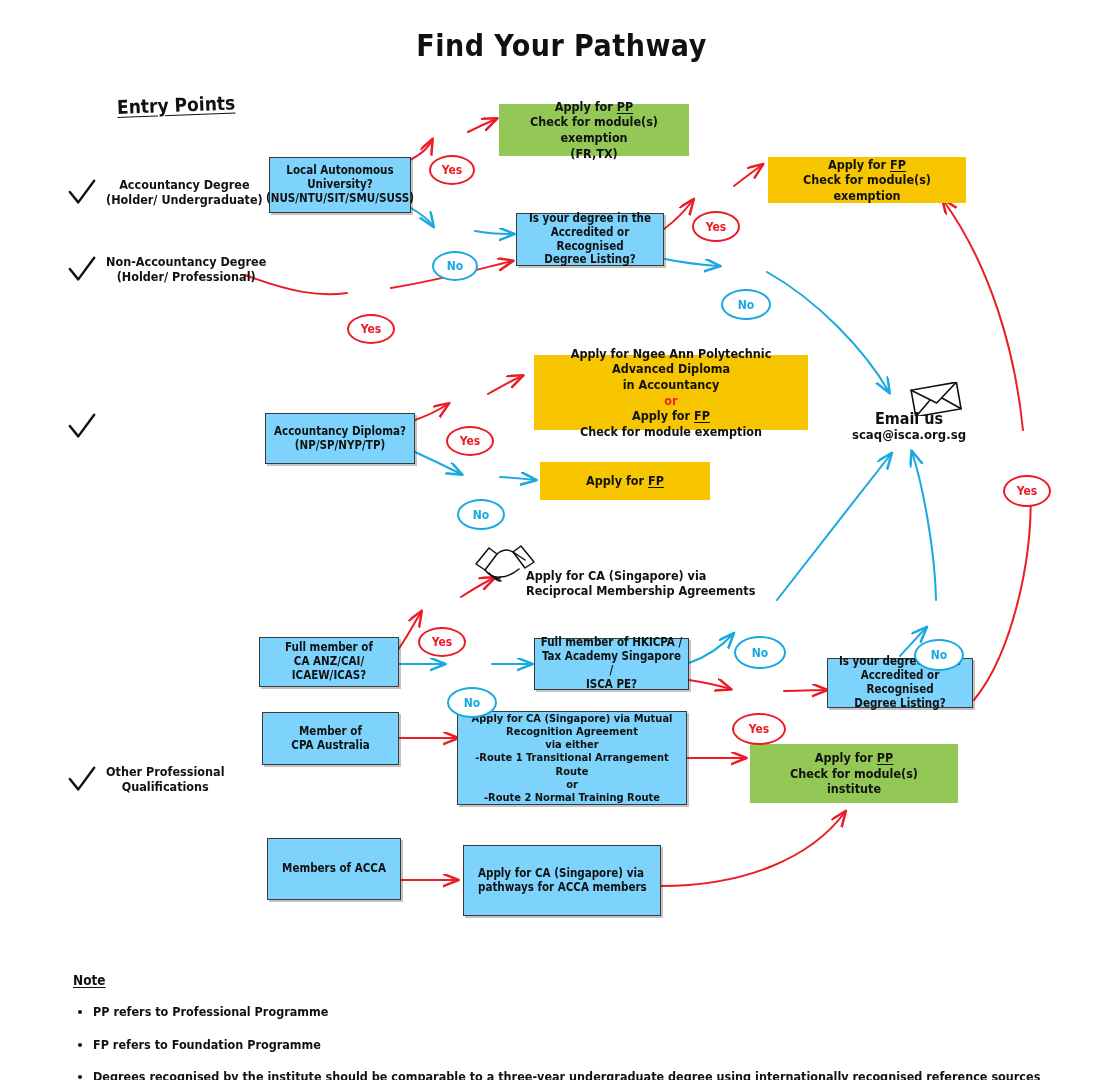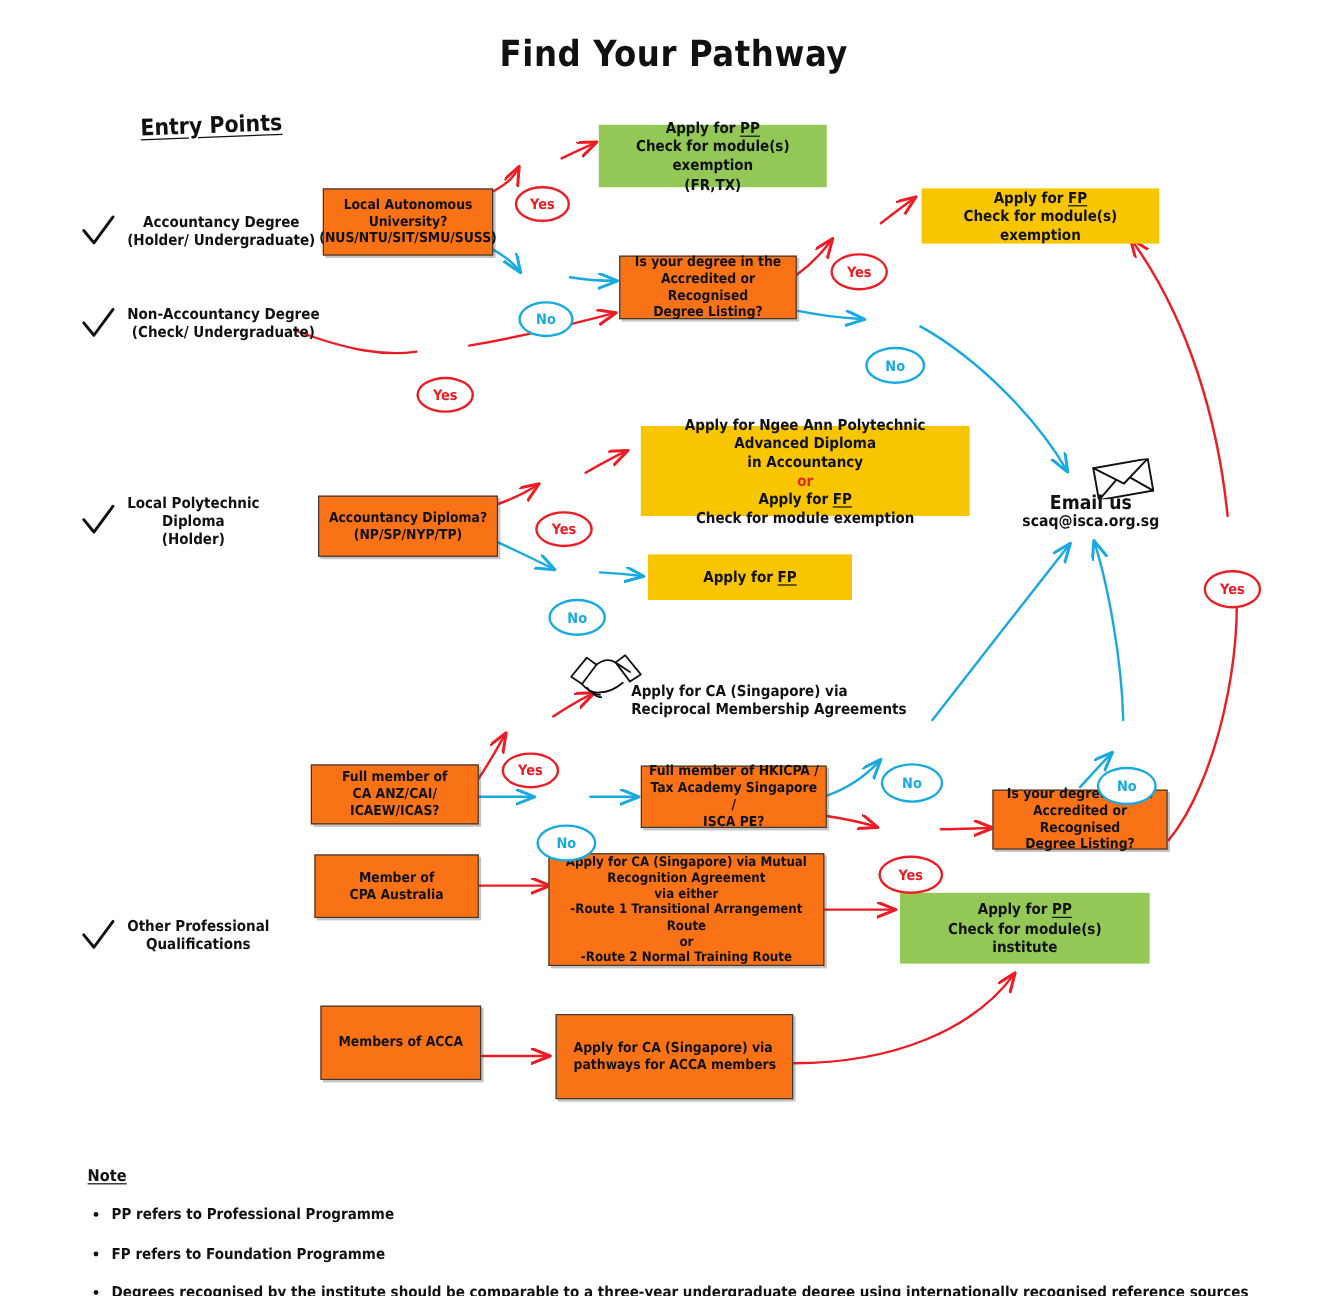--- a/index.html
+++ b/index.html
@@ -10,21 +10,21 @@
   svg#wires{position:absolute;left:0;top:0;width:1113px;height:1080px;pointer-events:none;}
 
   .title{position:absolute;left:0;top:28px;width:1113px;text-align:center;
          font-size:30px;font-weight:bold;letter-spacing:0.5px;color:#111;}
 
   .entry-head{position:absolute;left:112px;top:96px;font-size:19px;font-weight:bold;
               text-decoration:underline;text-underline-offset:3px;
               transform:rotate(-2.2deg);transform-origin:left center;color:#111;}
 
   
-  .box{position:absolute;background:#f97316;border:1.6px solid #3a3a3a;
+  .box{position:absolute;background:#7dd3fc;border:1.6px solid #3a3a3a;
        box-shadow:2px 2px 0 rgba(60,60,60,.30);
        display:flex;align-items:center;justify-content:center;
        text-align:center;font-size:11.5px;font-weight:bold;line-height:1.2;
        padding:3px 5px;box-sizing:border-box;white-space:pre-line;color:#111;}
 
   
   .hl{position:absolute;display:flex;align-items:center;justify-content:center;
       text-align:center;font-size:12.5px;font-weight:bold;line-height:1.25;
       padding:4px 6px;box-sizing:border-box;white-space:pre-line;color:#111;}
   .hl.green{background:#93c756;}
@@ -131,30 +131,27 @@
     </svg>
     <div class="txt">Accountancy Degree
 (Holder/ Undergraduate)</div>
   </div>
 
   <div class="entry" style="left:62px;top:255px;width:232px;">
     <svg class="tick" viewBox="0 0 32 32">
       <path d="M3,15 L12,26 L29,3" fill="none" stroke="#111" stroke-width="2.6" stroke-linecap="round" stroke-linejoin="round"></path>
     </svg>
     <div class="txt">Non-Accountancy Degree
-(Check/ Undergraduate)</div>
+(Holder/ Professional)</div>
   </div>
 
   <div class="entry" style="left:62px;top:412px;width:232px;">
     <svg class="tick" viewBox="0 0 32 32">
       <path d="M3,15 L12,26 L29,3" fill="none" stroke="#111" stroke-width="2.6" stroke-linecap="round" stroke-linejoin="round"></path>
     </svg>
-    <div class="txt">Local Polytechnic
-Diploma
-(Holder)</div>
   </div>
 
   <div class="entry" style="left:62px;top:765px;width:232px;">
     <svg class="tick" viewBox="0 0 32 32">
       <path d="M3,15 L12,26 L29,3" fill="none" stroke="#111" stroke-width="2.6" stroke-linecap="round" stroke-linejoin="round"></path>
     </svg>
     <div class="txt">Other Professional
 Qualifications</div>
   </div>
 

